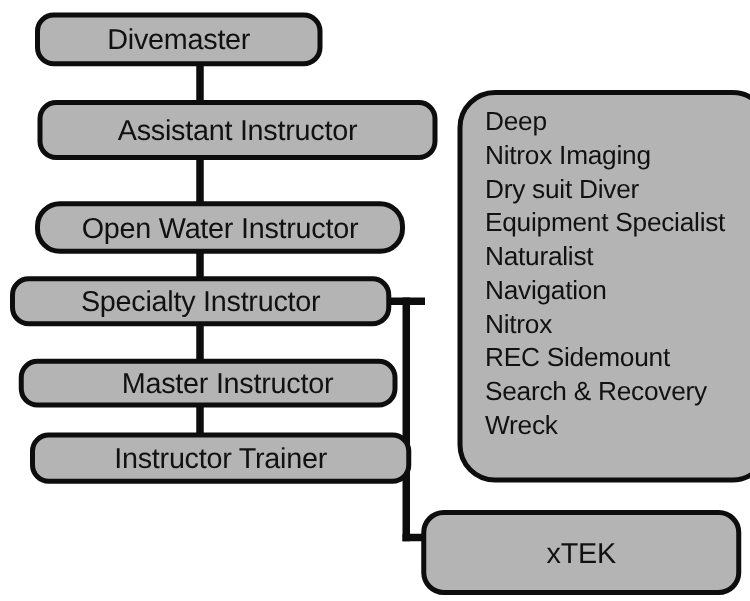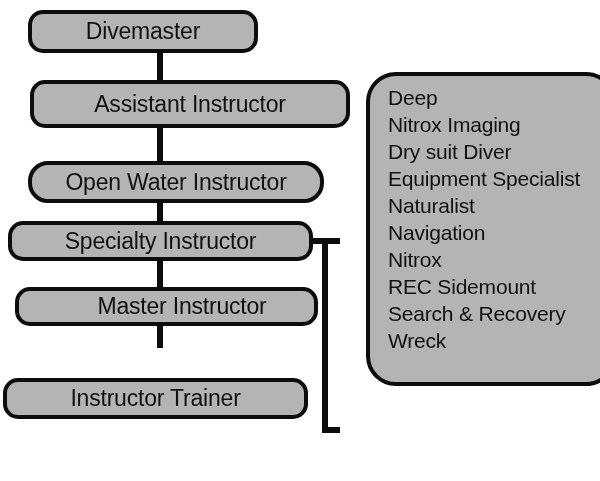--- a/index.html
+++ b/index.html
@@ -39,21 +39,21 @@
     justify-content: center;
     font-size: 23px;
     letter-spacing: -0.2px;
     white-space: nowrap;
   }
   .n-divemaster { left: 28px;  top: 10px;  width: 230px; height: 43px; }
   .n-assistant  { left: 30px;  top: 80px;  width: 320px; height: 48px; }
   .n-openwater  { left: 28px;  top: 161px; width: 296px; height: 42px; border-radius: 20px; }
   .n-specialty  { left: 8px;   top: 221px; width: 305px; height: 40px; }
   .n-master     { left: 15px;  top: 287px; width: 303px; height: 39px; padding-left: 31px; }
-  .n-trainer    { left: 3px;  top: 346px; width: 305px; height: 41px; margin-top: 32px; }
+  .n-trainer    { left: 24px;  top: 346px; width: 305px; height: 41px; }
   .n-xtek       { left: 337px; top: 408px; width: 256px; height: 68px; border-radius: 18px; }
 
   
   .panel {
     position: absolute;
     z-index: 2;
     box-sizing: border-box;
     left: 338px; top: 72px;
     width: 250px; height: 314px;
     background: var(--node-fill);
@@ -92,14 +92,15 @@
     <div class="panel-item">Dry suit Diver</div>
     <div class="panel-item">Equipment Specialist</div>
     <div class="panel-item">Naturalist</div>
     <div class="panel-item">Navigation</div>
     <div class="panel-item">Nitrox</div>
     <div class="panel-item">REC Sidemount</div>
     <div class="panel-item">Search &amp; Recovery</div>
     <div class="panel-item">Wreck</div>
   </div>
 
+  <div class="node n-xtek">xTEK</div>
 
 </div>
 
 </body></html>

